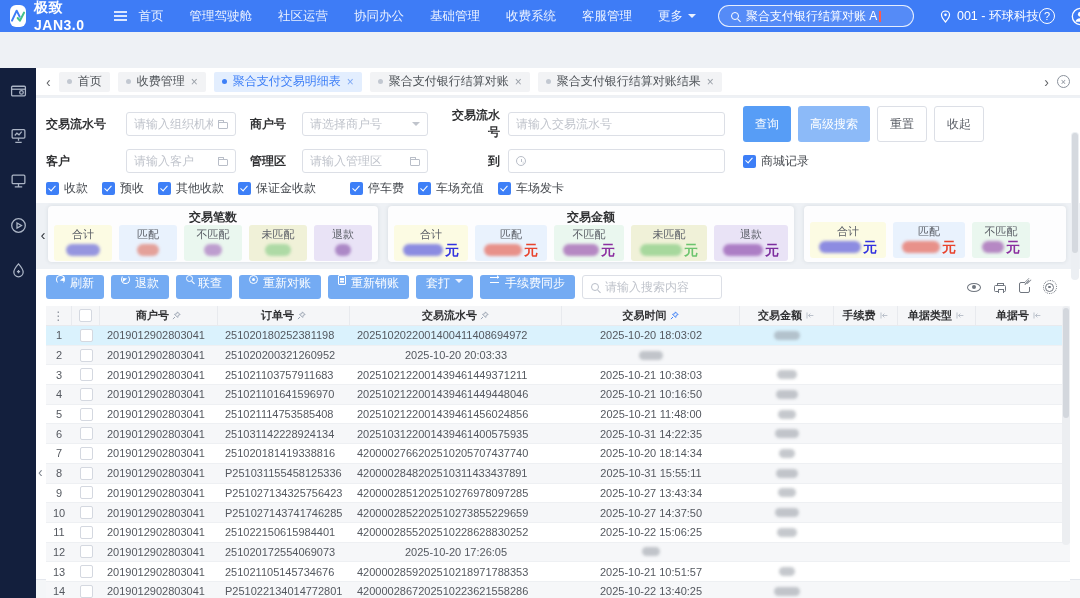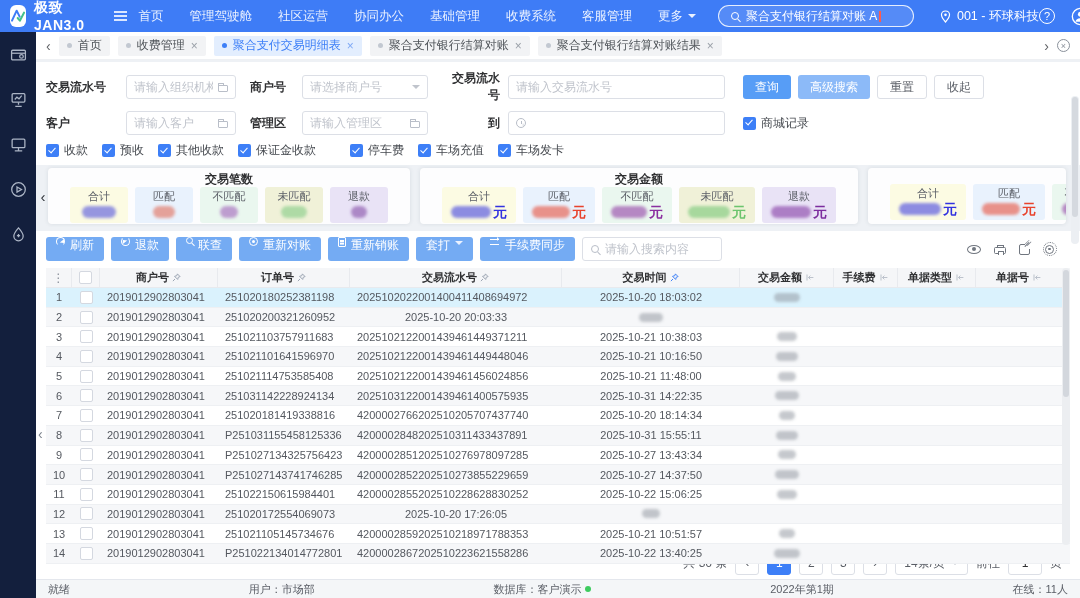--- a/index.html
+++ b/index.html
@@ -1,18 +1,18 @@
 <!DOCTYPE html>
 <html><head>
 <meta charset="utf-8">
 <style>
   * { margin:0; padding:0; box-sizing:border-box; }
   html,body { width:1080px; height:598px; overflow:hidden; }
   body { font-family:"Liberation Sans","DejaVu Sans",sans-serif; font-size:12px; color:#303133; background:#eef1f5; }
-  .app { width:1080px; height:598px; display:flex; flex-direction:column; }
+  .app { width:1080px; height:598px; display:flex; flex-direction:column;gap:36px; }
 
   
   .topnav { height:32px; background:#3e7cf6; display:flex; align-items:center; padding:0 12px 0 10px; color:#fff; flex:0 0 32px; }
   .logo-box { width:22px; height:22px; background:#fff; border-radius:6px; display:flex; align-items:center; justify-content:center; margin-right:8px; }
   .logo-text { font-size:14px; font-weight:700; letter-spacing:.5px; margin-right:30px; }
   .burger { width:13px; height:10px; position:relative; margin-right:24px; cursor:pointer; }
   .burger::before { content:''; position:absolute; left:0; top:0; width:13px; height:1.6px; background:#dbe7ff; box-shadow:0 4px 0 #dbe7ff, 0 8px 0 #dbe7ff; }
   .nav-items { display:flex; align-items:center; gap:26px; font-size:12.5px; }
   .nav-item { color:#eaf1ff; cursor:pointer; white-space:nowrap; display:flex; align-items:center; }
   .caret-w { display:inline-block; width:0; height:0; border:4px solid transparent; border-top-color:#eaf1ff; margin-left:5px; margin-top:4px; }
@@ -52,39 +52,39 @@
   .input-box { display:flex; align-items:center; border:1px solid #dcdfe6; border-radius:3px; height:24px; background:#fff; padding:0 7px; gap:5px; }
   .input-box input { border:none; outline:none; flex:1; font-size:12px; min-width:0; font-family:inherit; color:#303133; }
   .input-box input::placeholder { color:#c0c4cc; }
   .w1 { width:110px; } .w2 { width:126px; } .w3 { width:217px; }
   .folder-icon { width:10px; height:7px; border:1.1px solid #b9bec8; border-radius:1px; position:relative; margin-top:2px; flex:0 0 auto; }
   .folder-icon::before { content:''; position:absolute; top:-3px; left:-1px; width:4px; height:2px; border:1.1px solid #b9bec8; border-bottom:none; border-radius:1px 1px 0 0; }
   .sel-caret { width:0; height:0; border:4px solid transparent; border-top-color:#c0c4cc; margin-top:4px; flex:0 0 auto; }
   .clock-icon { width:10px; height:10px; border:1.1px solid #b9bec8; border-radius:50%; position:relative; flex:0 0 auto; }
   .clock-icon::after { content:''; position:absolute; left:3.6px; top:1.6px; width:1.2px; height:3.4px; background:#b9bec8; box-shadow:1.6px 2.4px 0 -0.2px #b9bec8; }
   .f-actions { display:flex; gap:7px; margin-left:18px; }
-  .btn { height:24px; border:none; border-radius:3px; font-size:12px; padding:0 12px; cursor:pointer; font-family:inherit; }
+  .btn { height:36px; border:none; border-radius:3px; font-size:12px; padding:0 12px; cursor:pointer; font-family:inherit; }
   .btn-primary { background:#579df6; color:#fff; }
   .btn-adv { background:#8cbaf8; color:#fff; }
   .btn-plain { background:#fff; color:#5a5e66; border:1px solid #dcdfe6; }
   .chk { display:flex; align-items:center; gap:5px; cursor:pointer; margin-right:14px; }
   .chk-label { color:#45494f; font-size:12px; }
   .cb-on { width:13px; height:13px; background:#3d7ff7; border-radius:2px; position:relative; display:inline-block; flex:0 0 auto; }
   .cb-on::after { content:''; position:absolute; left:4.2px; top:1.8px; width:3px; height:6px; border:solid #fff; border-width:0 1.6px 1.6px 0; transform:rotate(42deg); }
   .cb-off { width:13px; height:13px; background:#fff; border:1px solid #d4d8e0; border-radius:2px; display:inline-block; flex:0 0 auto; }
   .check-row { display:flex; align-items:center; margin-bottom:0; }
   .check-group { display:flex; align-items:flex-end; }
   .group-gap { margin-left:20px; }
 
   
   .stats { height:62px; position:relative; display:flex; align-items:stretch; padding:3px 14px 3px 12px; gap:8px; overflow:hidden; flex:0 0 62px; }
   .stats-arrow { position:absolute; top:50%; transform:translateY(-50%); font-size:15px; color:#30343a; cursor:pointer; z-index:3; width:12px; text-align:center; }
   .arrow-left { left:1px; } .arrow-right { right:1px; }
   .stats-panels { display:flex; gap:10px; flex:1; min-width:0; }
-  .panel { background:#fdfdfe; border-radius:4px; box-shadow:0 0 4px rgba(60,70,90,.12); padding:3px 22px 4px; display:flex; flex-direction:column; }
+  .panel { background:#fdfdfe; border-radius:4px; box-shadow:0 0 4px rgba(60,70,90,.12); padding:3px 6px 4px; display:flex; flex-direction:column; }
   .panel-clip { flex:1; min-width:0; overflow:hidden; }
   .panel-title { text-align:center; font-weight:700; font-size:12px; color:#303133; height:16px; line-height:16px; }
   .cards { display:flex; gap:7px; flex:1; }
   .card { border-radius:3px; padding:2px 9px 3px; min-width:58px; text-align:center; flex:0 0 auto; }
   .card-label { font-size:11px; color:#5a5e66; line-height:14px; white-space:nowrap; }
   .card-val { display:flex; align-items:center; justify-content:center; gap:2px; height:17px; }
   .blob { display:inline-block; height:12px; border-radius:6px; opacity:.55; filter:blur(1.6px); }
   .unit { font-size:14px; font-weight:700; line-height:1; }
 
   

